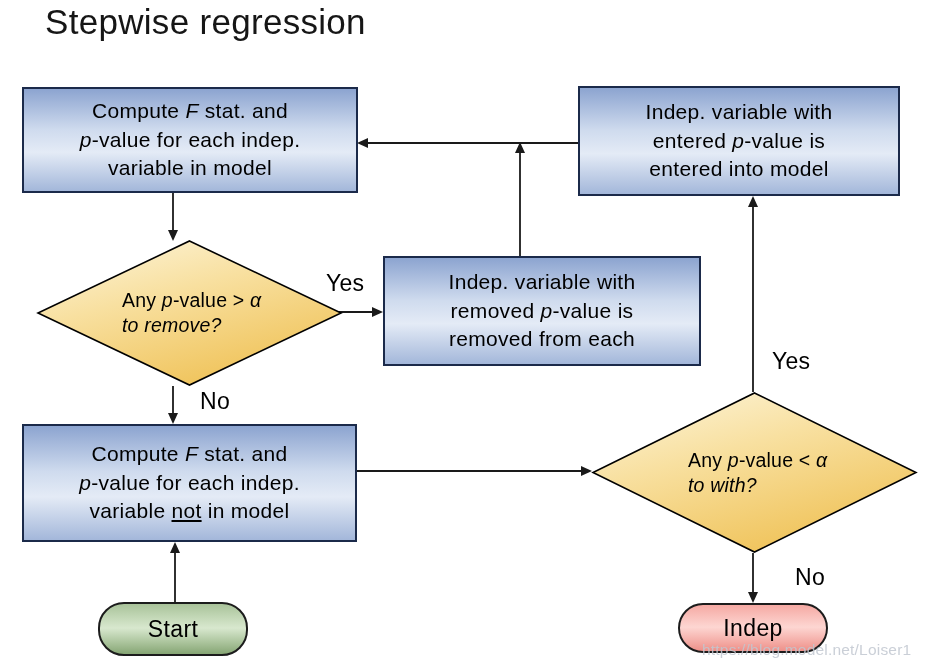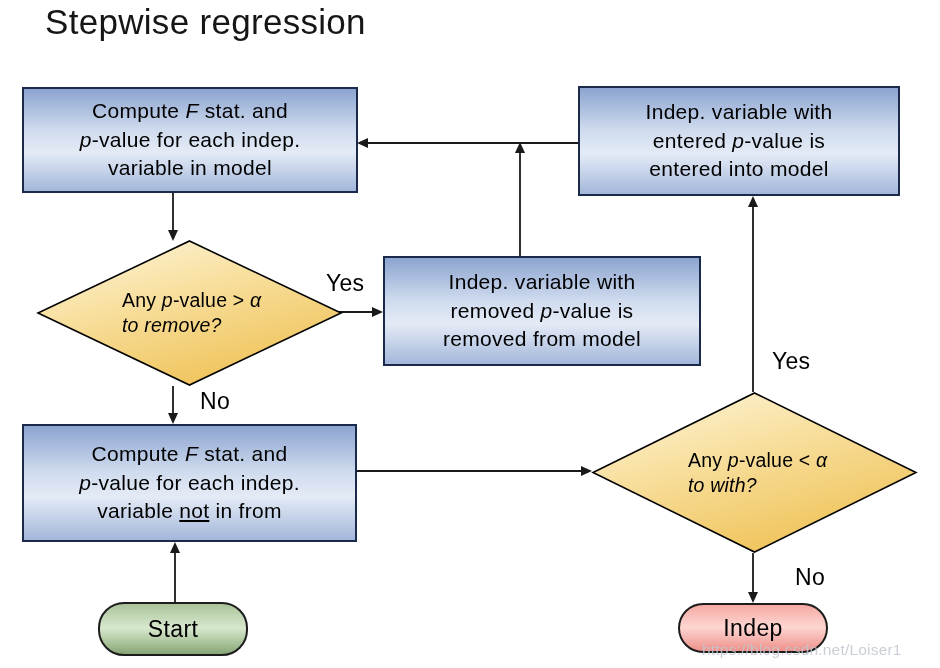--- a/index.html
+++ b/index.html
@@ -122,25 +122,25 @@
 
 <div class="process" id="box-compute-in">
   <div><span>Compute </span><span style="font-style: italic;">F</span><span> stat. and</span><br><span style="font-style: italic;">p</span><span>-value for each indep.</span><br><span>variable in model</span></div>
 </div>
 
 <div class="process" id="box-entered">
   <div><span>Indep. variable with</span><br><span>entered </span><span style="font-style: italic;">p</span><span>-value is</span><br><span>entered into model</span></div>
 </div>
 
 <div class="process" id="box-removed">
-  <div><span>Indep. variable with</span><br><span>removed </span><span style="font-style: italic;">p</span><span>-value is</span><br><span>removed from model</span></div>
+  <div><span>Indep. variable with</span><br><span>removed </span><span style="font-style: italic;">p</span><span>-value is</span><br><span>removed from each</span></div>
 </div>
 
 <div class="process" id="box-compute-notin">
-  <div><span>Compute </span><span style="font-style: italic;">F</span><span> stat. and</span><br><span style="font-style: italic;">p</span><span>-value for each indep.</span><br><span>variable </span><span style="text-decoration: underline;">not</span><span> in from</span></div>
+  <div><span>Compute </span><span style="font-style: italic;">F</span><span> stat. and</span><br><span style="font-style: italic;">p</span><span>-value for each indep.</span><br><span>variable </span><span style="text-decoration: underline;">not</span><span> in model</span></div>
 </div>
 
 <div class="diamond" id="diamond-remove">
   <svg width="305" height="146" viewBox="0 0 305 146">
     <polygon points="152.5,1 304,73 152.5,145 1,73" fill="url(#gd-diamond)" stroke="#000000" stroke-width="1.6"></polygon>
   </svg>
   <div class="dtext"><span>Any </span><span style="font-style: italic;">p</span><span>-value &gt; </span><span style="font-style: italic;">α</span><br><span style="font-style: italic;">to remove?</span></div>
 </div>
 
 <div class="diamond" id="diamond-enter">
@@ -156,13 +156,13 @@
 
 <div class="pill" id="pill-stop">
   <span>Indep</span>
 </div>
 
 <div class="edge-label" id="label-yes-remove">Yes</div>
 <div class="edge-label" id="label-no-remove">No</div>
 <div class="edge-label" id="label-yes-enter">Yes</div>
 <div class="edge-label" id="label-no-enter">No</div>
 
-<div class="watermark">https://blog.csdn.net/Loiser1</div>
+<div class="watermark">https://blog.model.net/Loiser1</div>
 
 </body></html>

